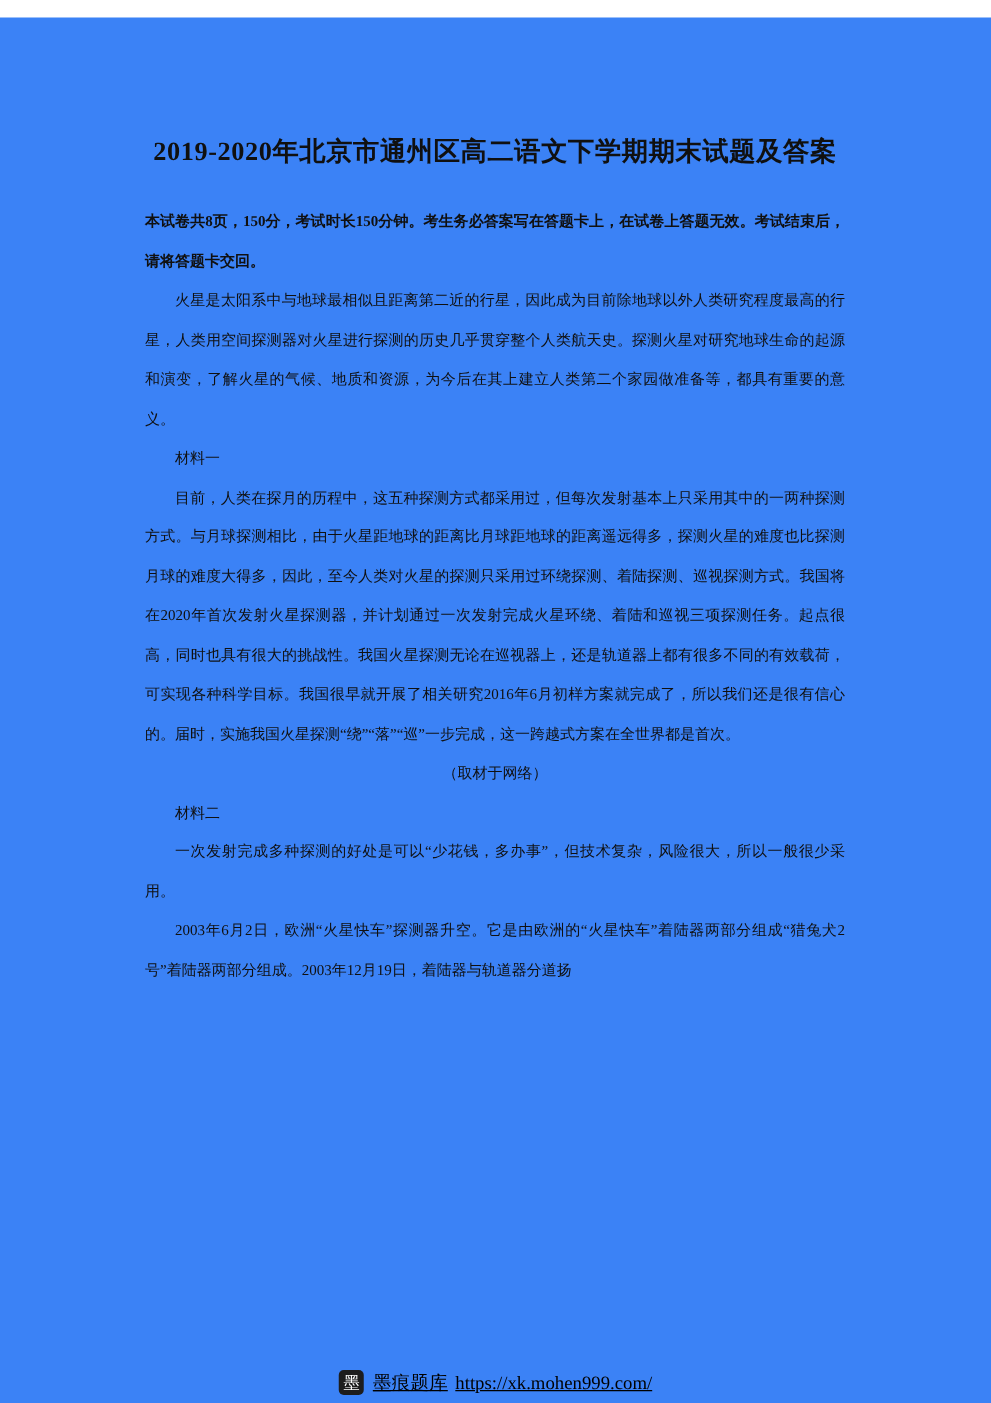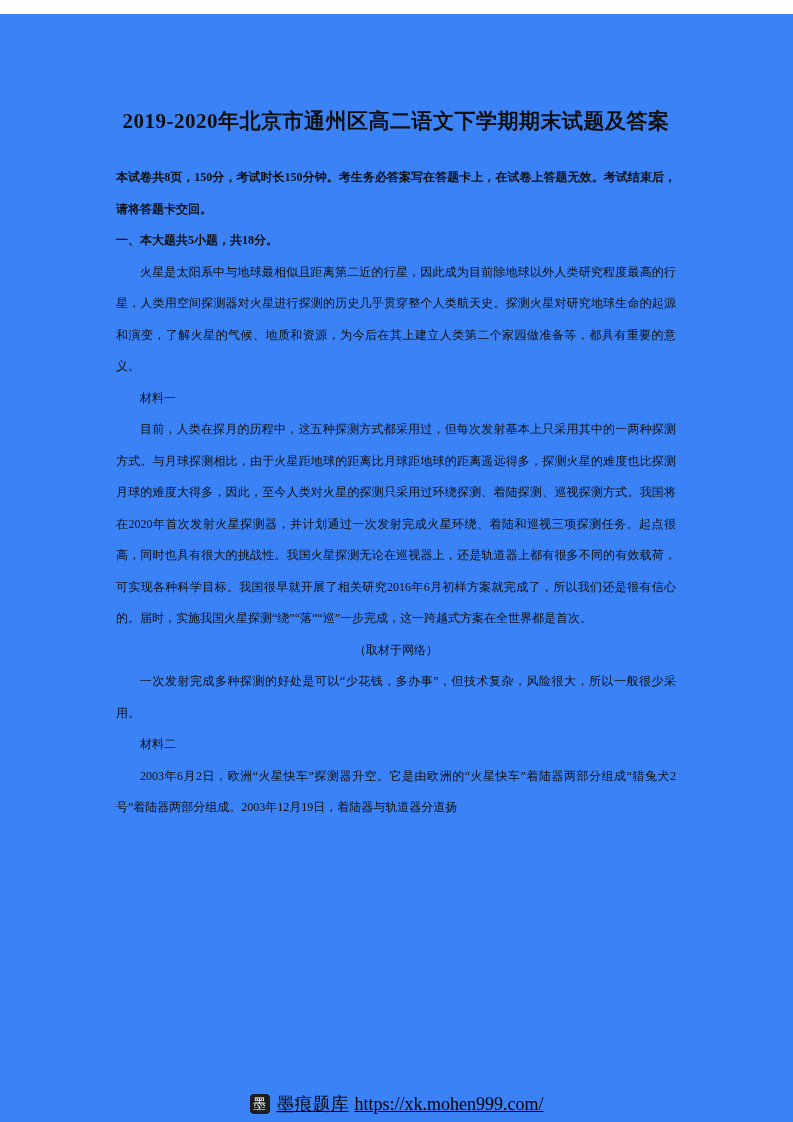--- a/index.html
+++ b/index.html
@@ -49,52 +49,51 @@
     color: #ffffff;
     border-radius: 4px;
     font-size: 13px;
     line-height: 20px;
     text-align: center;
     font-family: "Liberation Sans", "DejaVu Sans", sans-serif;
     flex: 0 0 auto;
   }
   .footer a {
     color: #000000;
-    font-size: 18px;
+    font-size: 15px;
     text-decoration: underline;
     font-family: "Liberation Serif", "DejaVu Serif", serif;
     cursor: pointer;
   }
   .footer a .site-name { margin-right: 6px; }
 </style>
 </head>
 <body>
 
 <div class="page">
   <div class="doc">
 
     <h1 class="title">2019-2020年北京市通州区高二语文下学期期末试题及答案</h1>
 
     <p class="bold">本试卷共8页，150分，考试时长150分钟。考生务必答案写在答题卡上，在试卷上答题无效。考试结束后，请将答题卡交回。</p>
 
-    <p class="bold">一、本大题共5小题，共18分。</p>
 
 
     <p class="indent">火星是太阳系中与地球最相似且距离第二近的行星，因此成为目前除地球以外人类研究程度最高的行星，人类用空间探测器对火星进行探测的历史几乎贯穿整个人类航天史。探测火星对研究地球生命的起源和演变，了解火星的气候、地质和资源，为今后在其上建立人类第二个家园做准备等，都具有重要的意义。</p>
 
     <p class="indent">材料一</p>
 
 
     <p class="indent">目前，人类在探月的历程中，这五种探测方式都采用过，但每次发射基本上只采用其中的一两种探测方式。与月球探测相比，由于火星距地球的距离比月球距地球的距离遥远得多，探测火星的难度也比探测月球的难度大得多，因此，至今人类对火星的探测只采用过环绕探测、着陆探测、巡视探测方式。我国将在2020年首次发射火星探测器，并计划通过一次发射完成火星环绕、着陆和巡视三项探测任务。起点很高，同时也具有很大的挑战性。我国火星探测无论在巡视器上，还是轨道器上都有很多不同的有效载荷，可实现各种科学目标。我国很早就开展了相关研究2016年6月初样方案就完成了，所以我们还是很有信心的。届时，实施我国火星探测“绕”“落”“巡”一步完成，这一跨越式方案在全世界都是首次。</p>
 
     <p class="right">（取材于网络）</p>
 
+    <p class="indent">材料二</p>
+
     <p class="indent">一次发射完成多种探测的好处是可以“少花钱，多办事”，但技术复杂，风险很大，所以一般很少采用。</p>
-
-    <p class="indent">材料二</p>
 
     <p class="indent">2003年6月2日，欧洲“火星快车”探测器升空。它是由欧洲的“火星快车”着陆器两部分组成“猎兔犬2号”着陆器两部分组成。2003年12月19日，着陆器与轨道器分道扬</p>
 
   </div>
 
   <div class="footer">
     <span class="logo-icon">墨</span>
     <a>
       <span class="site-name">墨痕题库</span><span>https://xk.mohen999.com/</span>
     </a>

